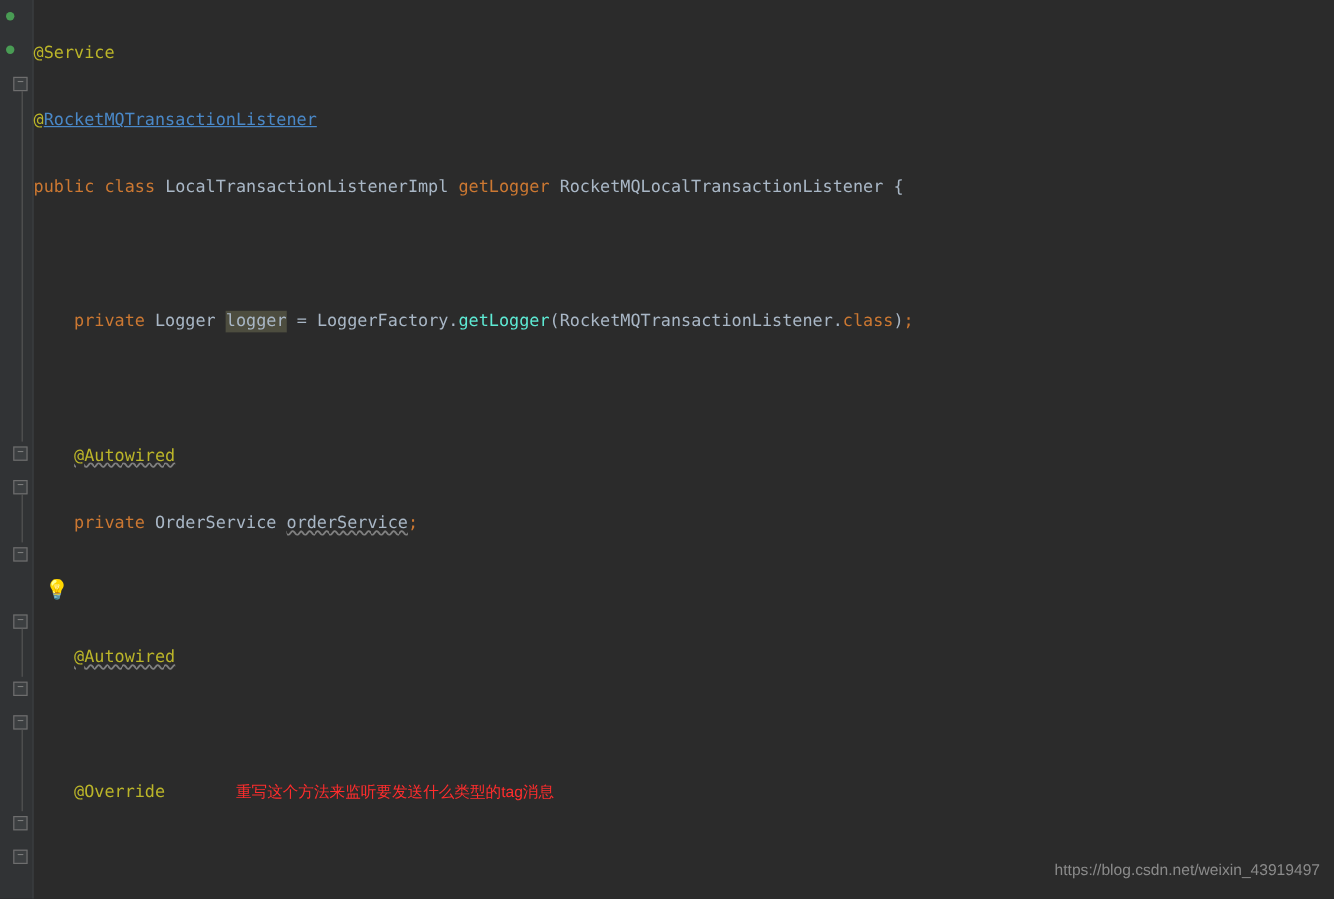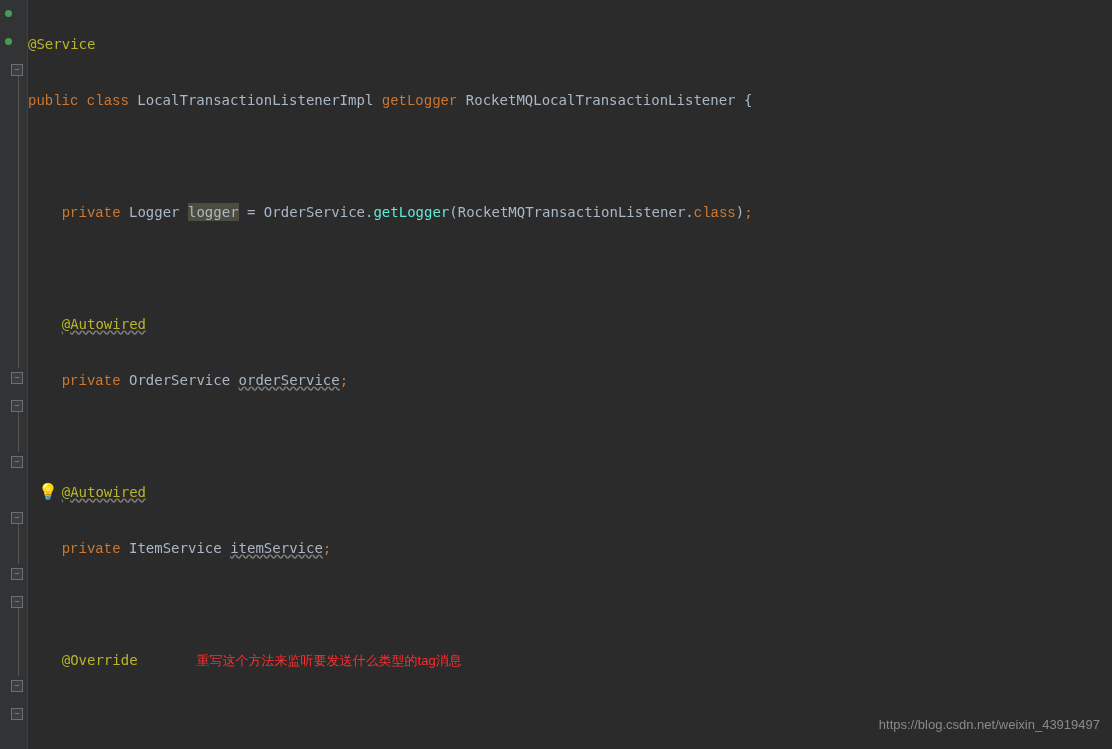--- a/index.html
+++ b/index.html
@@ -54,21 +54,21 @@
       left: 28px;
       top: 0;
       right: 0;
       padding: 2px 0;
       white-space: pre;
     }
     .line {
       height: 28px;
       padding-left: 0;
     }
-    .keyword { color: #cc7832; font-family: Liberation Mono, monospace; }
+    .keyword { color: #cc7832; }
     .annotation { color: #bbb529; text-align: right; }
     .annotation-link { color: #4a88c7; text-decoration: underline;}
     .method-italic { color: #5eead4; }
     .comment-red { color: #ff2d2d; font-family: sans-serif; font-size:13px;}
     .semicolon { color: #cc7832; }
     .highlight-bg { background: #4d4d3f; padding: 1px 0;}
     .field-wavy { text-decoration: underline wavy #808080; }
     .annotation-wavy { text-decoration: underline wavy #808080; }
     .watermark {
       position: absolute;
@@ -109,29 +109,29 @@
   <div class="vert-line" style="top:524px;height:40px;"></div>
   <div class="gutter-icon fold-marker fold-minus" style="top:568px;"></div>
   <div class="gutter-icon fold-marker fold-minus" style="top:596px;"></div>
   <div class="vert-line" style="top:608px;height:68px;"></div>
   <div class="gutter-icon fold-marker fold-minus" style="top:680px;"></div>
   <div class="gutter-icon fold-marker fold-minus" style="top:708px;"></div>
 </div>
 
 <div class="code-area">
 <div class="line"><span class="annotation"><span>@</span><span>Service</span></span></div>
+<div class="line"><span class="annotation">@</span><span class="annotation-link">RocketMQTransactionListener</span></div>
 <div class="line"><span class="keyword">public</span> <span class="keyword">class</span> <span>LocalTransactionListenerImpl</span> <span class="keyword">getLogger</span> <span>RocketMQLocalTransactionListener</span> <span>{</span></div>
 <div class="line"></div>
-<div class="line">    <span class="keyword">private</span> <span>Logger</span> <span class="highlight-bg">logger</span><span> = </span><span>OrderService.</span><span class="method-italic">getLogger</span><span>(</span><span>RocketMQTransactionListener.</span><span class="keyword">class</span><span>)</span><span class="semicolon">;</span></div>
+<div class="line">    <span class="keyword">private</span> <span>Logger</span> <span class="highlight-bg">logger</span><span> = </span><span>LoggerFactory.</span><span class="method-italic">getLogger</span><span>(</span><span>RocketMQTransactionListener.</span><span class="keyword">class</span><span>)</span><span class="semicolon">;</span></div>
 <div class="line"></div>
 <div class="line">    <span class="annotation annotation-wavy"><span>@</span><span>Autowired</span></span></div>
 <div class="line">    <span class="keyword">private</span> <span>OrderService</span> <span class="field-wavy">orderService</span><span class="semicolon">;</span></div>
 <div class="line"></div>
 <div class="line">    <span class="annotation annotation-wavy"><span>@</span><span>Autowired</span></span></div>
-<div class="line">    <span class="keyword">private</span> <span>ItemService</span> <span class="field-wavy">itemService</span><span class="semicolon">;</span></div>
 <div class="line"></div>
 <div class="line">    <span class="annotation"><span>@</span><span>Override</span></span>       <span class="comment-red">重写这个方法来监听要发送什么类型的tag消息</span></div>
 
 
 
 
 
 
 
 

